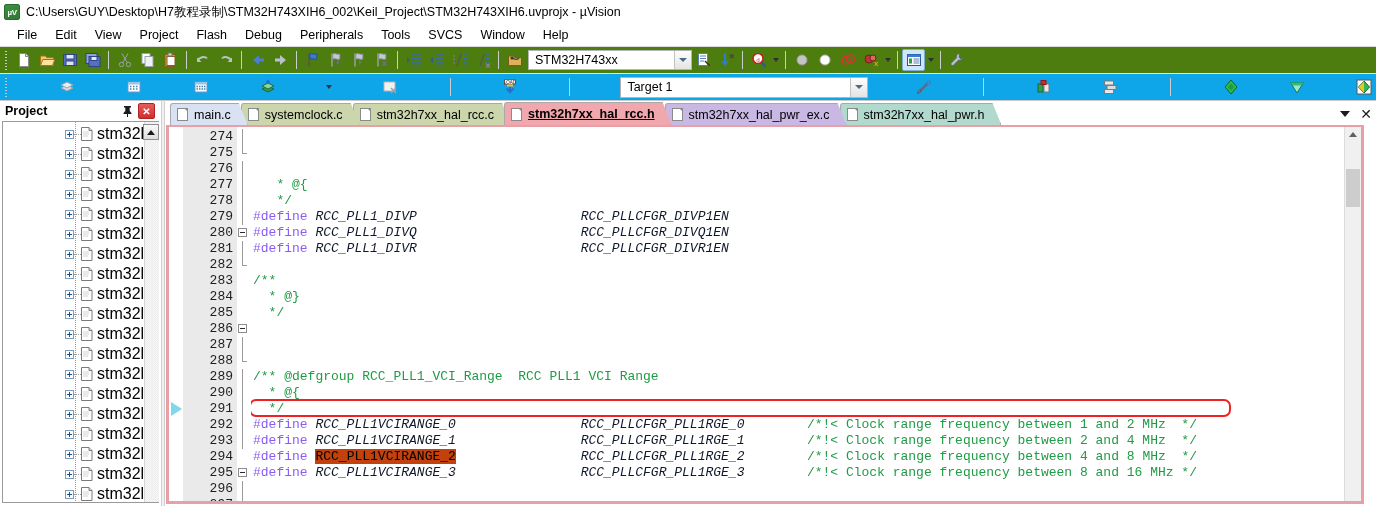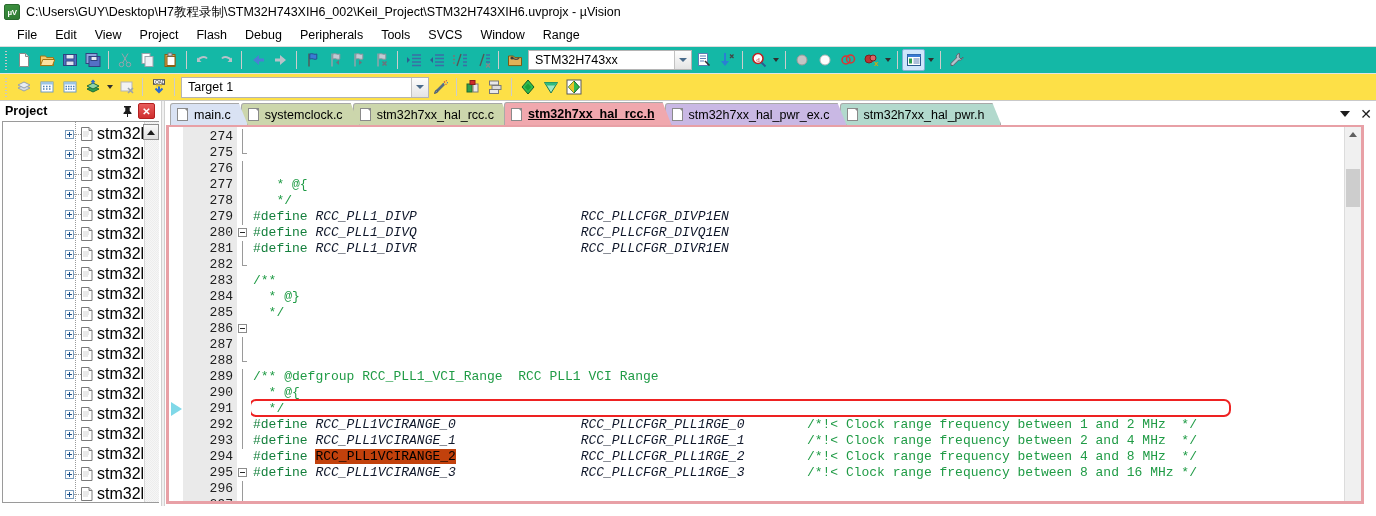--- a/index.html
+++ b/index.html
@@ -54,29 +54,29 @@
     padding: 2px 9px;
     font-size: 12.5px;
     color: #000;
     cursor: default;
     white-space: nowrap;
   }
 
   
   .toolbar {
     height: 27px;
-    background: #14b8a6;
+    background: #4d7c0f;
     border-top: 1px solid #e3e3e3;
     display: flex;
     align-items: center;
     padding-left: 2px;
     gap: 0px;
   }
   #toolbar1 { border-top: 1px solid #dcdcdc; }
-  #toolbar2 { height:28px; background:#fde047; border-bottom:1px solid #c9c9c9; }
+  #toolbar2 { height:28px; background:#0ea5e9; border-bottom:1px solid #c9c9c9;justify-content:space-between; }
   .grip {
     width: 6px; height: 19px;
     margin: 0 3px 0 1px;
     background-image: repeating-linear-gradient(to bottom,#c8c8c8 0 1px,transparent 1px 3px);
     background-size: 2px 3px;
     background-repeat: repeat-y;
     background-position: 2px 0;
     flex: 0 0 auto;
   }
   .tb-btn {
@@ -365,21 +365,21 @@
     padding-top: 2px;
     font-family: "Liberation Mono", monospace;
     font-size: 13px;
     line-height: 16px;
     white-space: pre;
     overflow: hidden;
     position: relative;
     padding-left: 2px;
   }
   .cline { height:16px; line-height:16px; white-space:pre; }
-  .kw  { color:#15803d; }
+  .kw  { color:#8b5cf6; }
   .cmt { color:#1f9b45; }
   .id  { color:#0f172a;font-style:italic; }
   .sel { background:#c2410c; }
   #hl-box {
     position: absolute;
     border: 2px solid #ee2222;
     border-radius: 7px;
     pointer-events: none;
   }
   #code-vscroll {
@@ -414,21 +414,21 @@
     <div class="menu-item">File</div>
     <div class="menu-item">Edit</div>
     <div class="menu-item">View</div>
     <div class="menu-item">Project</div>
     <div class="menu-item">Flash</div>
     <div class="menu-item">Debug</div>
     <div class="menu-item">Peripherals</div>
     <div class="menu-item">Tools</div>
     <div class="menu-item">SVCS</div>
     <div class="menu-item">Window</div>
-    <div class="menu-item">Range</div>
+    <div class="menu-item">Help</div>
   </div>
 
 <div class="toolbar" id="toolbar1">
   <div class="grip"></div>
 
   <div class="tb-btn">
     <svg width="16" height="16" viewBox="0 0 16 16">
         <path d="M3.5 1.5h6l3 3v10h-9z" fill="#fff" stroke="#8a8a8a"></path>
         <path d="M9.5 1.5v3h3" fill="#e8e8e8" stroke="#8a8a8a"></path>
       </svg>

